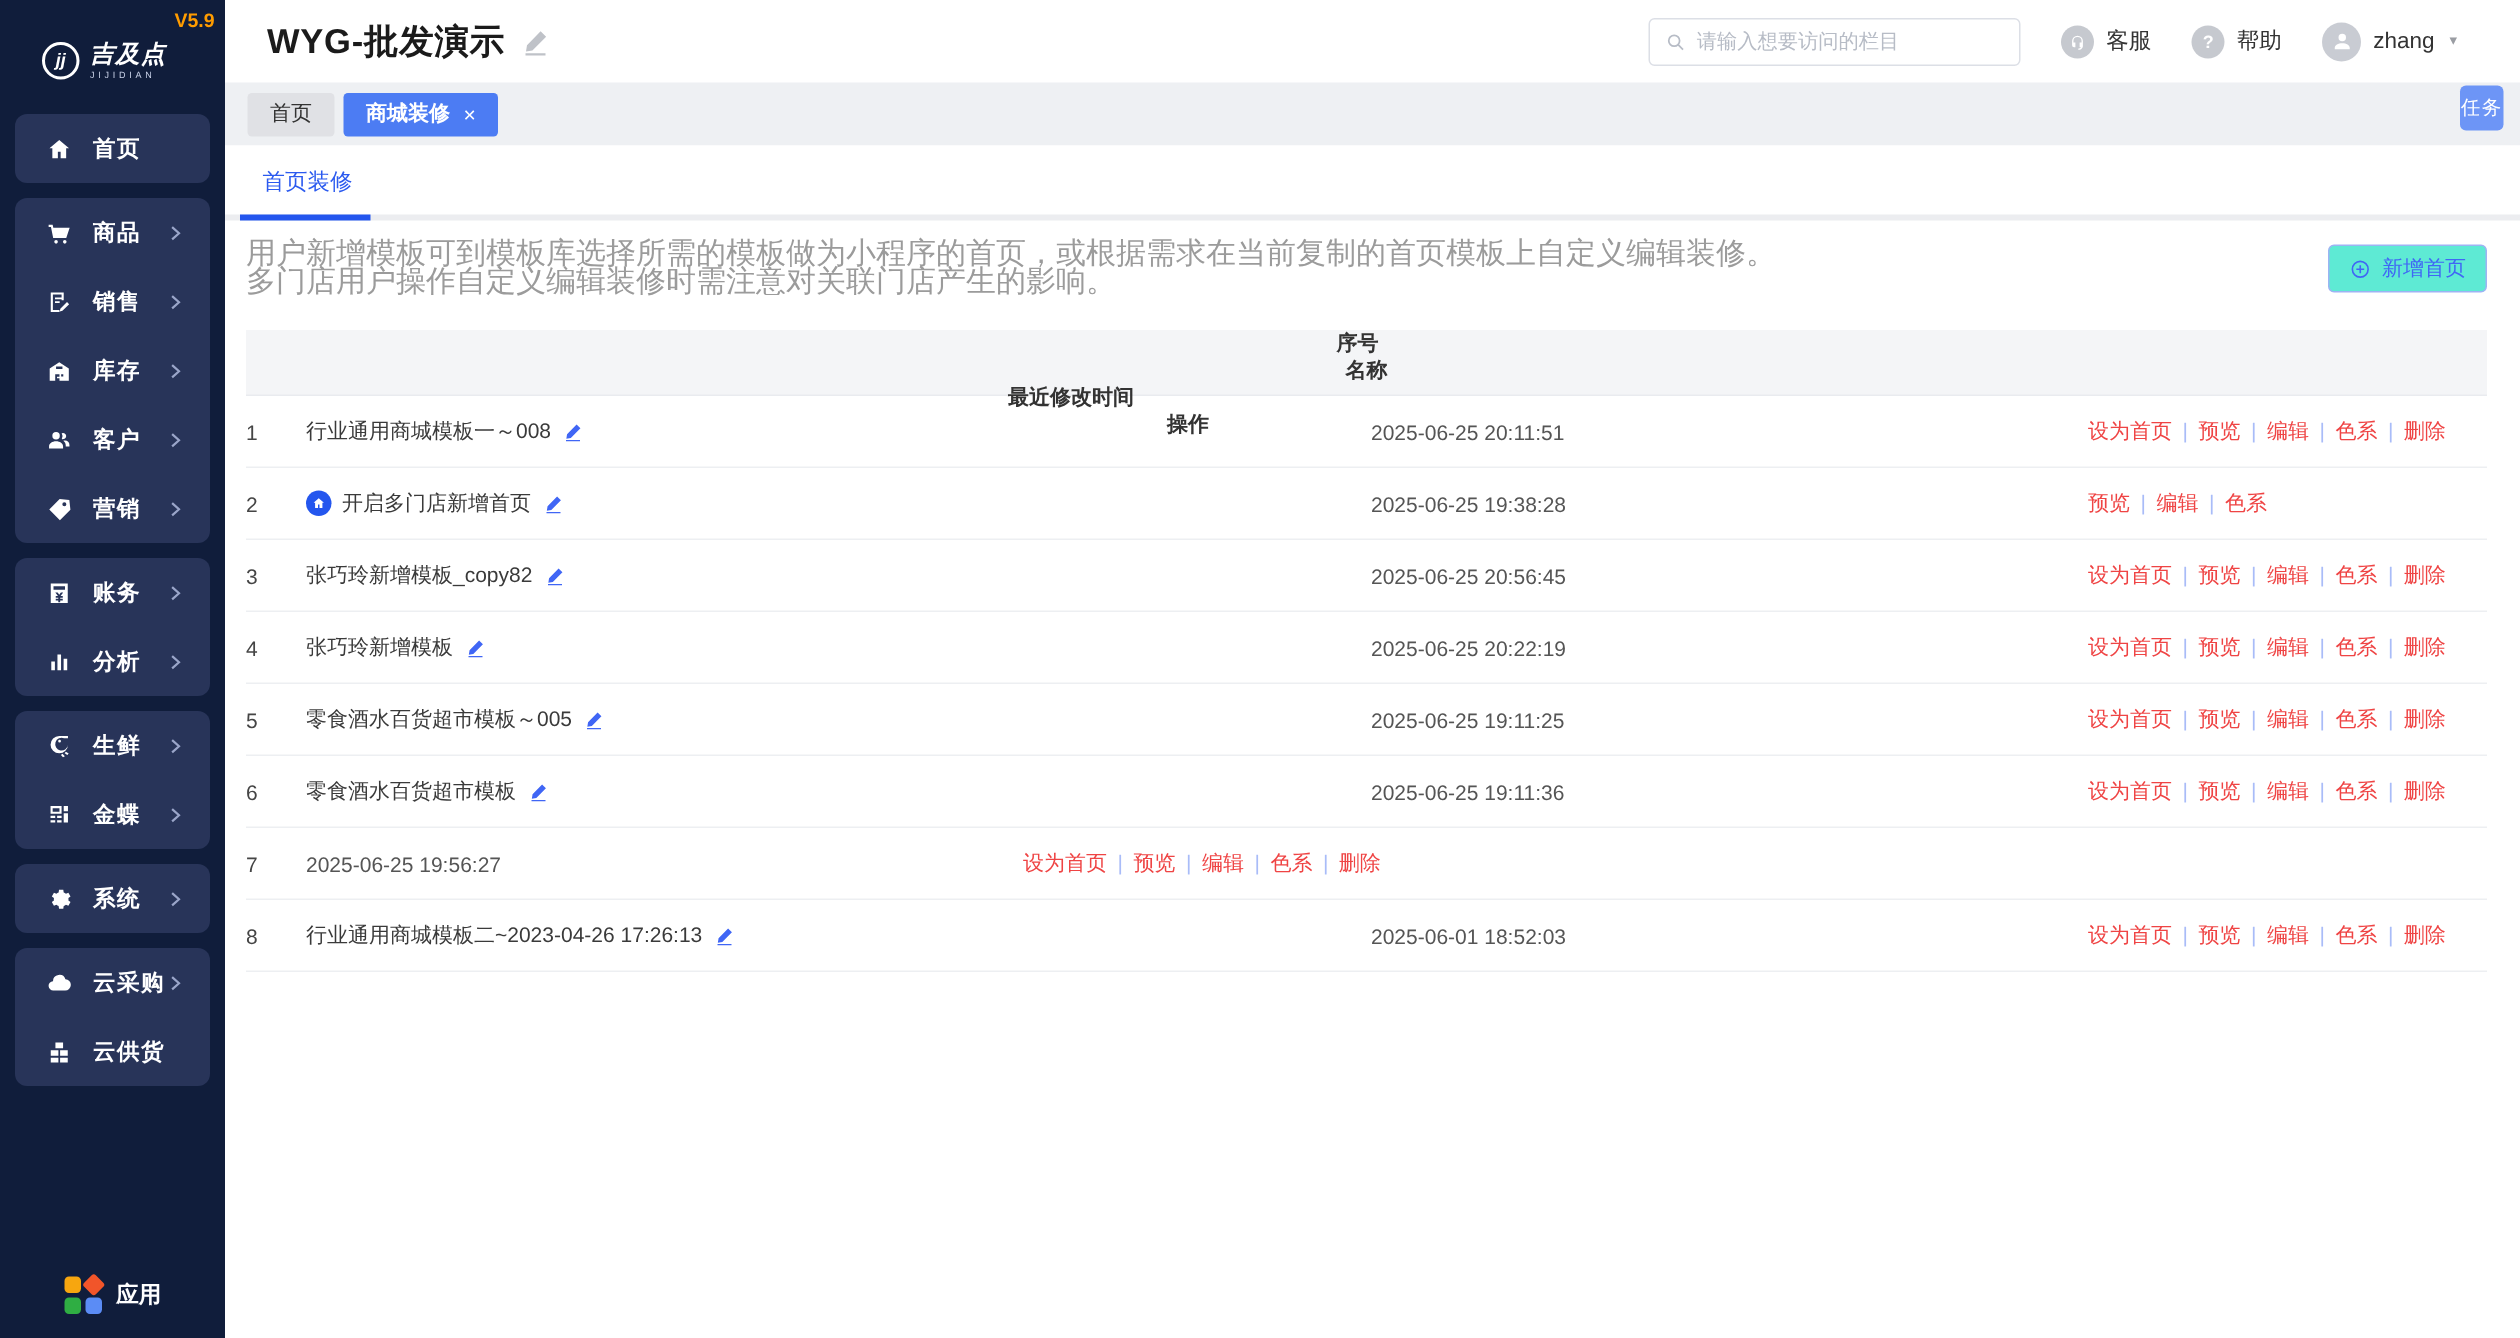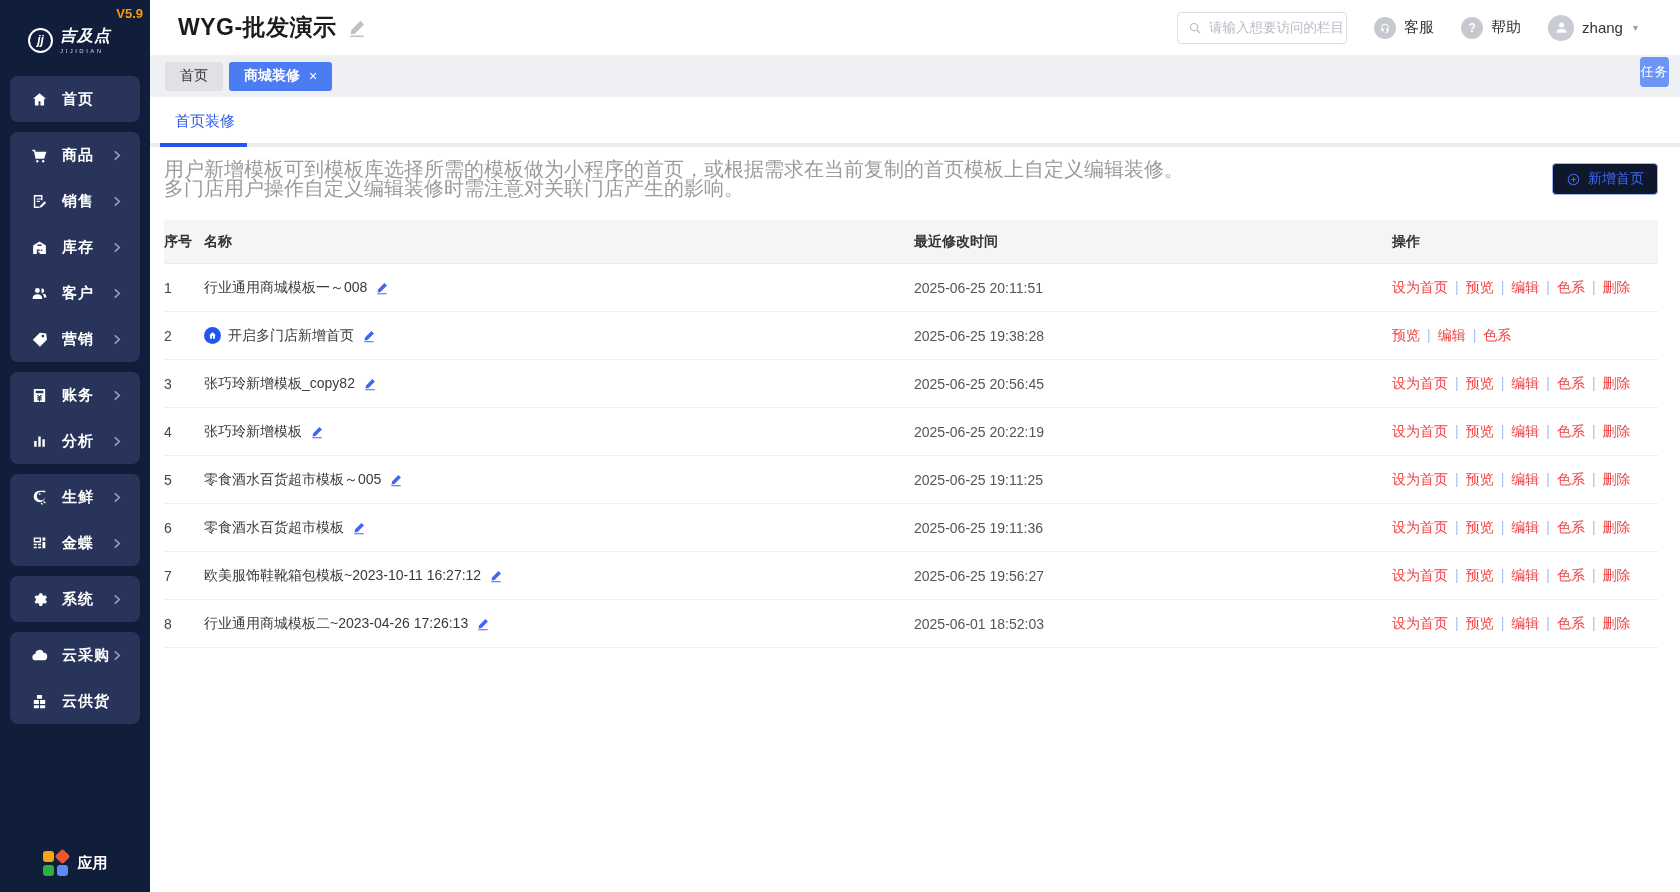--- a/index.html
+++ b/index.html
@@ -33,46 +33,46 @@
   .apps-icon .a3 { left:0; bottom:0; background:#2fae43; }
   .apps-icon .a4 { right:0; bottom:0; background:#5b8cf5; }
   .apps-label { font-size:15px; font-weight:bold; }
 
   
   .main { position:absolute; left:150px; top:0; right:0; bottom:0; }
   .topbar { height:55px; background:#fff; display:flex; align-items:center; padding:0 42px 0 28px; }
   .page-title { font-size:23px; font-weight:bold; color:#1b1b1b; letter-spacing:0.5px; }
   .title-edit { font-size:20px; color:#bfc2c8; margin-left:10px; cursor:pointer; }
   .topbar-right { margin-left:auto; display:flex; align-items:center; gap:27px; }
-  .searchbox { width:170px; height:32px; border:1px solid #dcdfe6; border-radius:4px; display:flex; align-items:center; padding:0 10px; gap:7px; color:#b7bcc6; background:#fff; }
+  .searchbox { width:248px; height:32px; border:1px solid #dcdfe6; border-radius:4px; display:flex; align-items:center; padding:0 10px; gap:7px; color:#b7bcc6; background:#fff;justify-content:center; }
   .searchbox .icn { font-size:14px; }
   .searchbox input { border:0; outline:0; flex:1; font-size:13.5px; color:#333; font-family:inherit; background:transparent; }
   .searchbox input::placeholder { color:#b7bcc6; }
   .tool { display:flex; align-items:center; gap:8px; font-size:15px; color:#333; cursor:pointer; }
   .tool-circle { width:22px; height:22px; border-radius:50%; background:#c6c9cf; color:#fff; display:flex; align-items:center; justify-content:center; font-size:12px; font-weight:bold; flex:none; }
   .avatar { width:26px; height:26px; border-radius:50%; background:#c9ccd3; color:#fff; display:flex; align-items:center; justify-content:center; font-size:15px; flex:none; }
   .chev-down { color:#9a9da3; font-size:10px; margin-left:2px; }
 
   .tabbar { height:42px; background:#eef0f3; display:flex; align-items:center; padding-left:15px; gap:6px; }
   .tab { height:29px; display:flex; align-items:center; padding:0 15px; border-radius:3px; background:#e0e1e5; color:#333; font-size:14px; cursor:pointer; white-space:nowrap; }
   .tab.active { background:#4c7cf3; color:#fff; font-weight:bold; }
   .tab .close { margin-left:9px; font-size:14px; font-weight:normal; }
 
   .content { position:relative; height:795px; background:#fff; }
   .subtab-row { height:46px; display:flex; align-items:flex-end; padding-left:25px; }
   .subtab { color:#2b5aef; font-size:15px; padding-bottom:12px; cursor:pointer; }
   .subtab-track { height:4px; background:#ecedf0; position:relative; }
   .subtab-track .seg { position:absolute; left:10px; top:0; width:87px; height:4px; background:#2456ee; }
   .desc { margin:13px 0 0 14px; font-size:20px; color:#9b9b9b; line-height:19px; }
-  .add-btn { position:absolute; top:66px; right:22px; height:32px; padding:0 13px; border:1px solid #9db4f3; border-radius:4px; background:#0f172a; color:#4066f5; font-size:14px; display:flex; align-items:center; gap:7px; cursor:pointer; }
+  .add-btn { position:absolute; top:66px; right:22px; height:32px; padding:0 13px; border:1px solid #9db4f3; border-radius:4px; background:#5eead4; color:#4066f5; font-size:14px; display:flex; align-items:center; gap:7px; cursor:pointer; }
   .add-btn .icn { font-size:15px; }
 
   .table { margin:22px 22px 0 14px; }
   .trow { display:flex; align-items:center; height:48px; border-bottom:1px solid #edeff2; font-size:14px; color:#454545; }
-  .thead { height:44px; background:#f4f5f7; font-weight:bold; color:#333; border-bottom:1px solid #e9ebef; }
+  .thead { height:44px; background:#f4f5f7; font-weight:bold; color:#333; border-bottom:1px solid #e9ebef;flex-direction:column; }
   .c-idx { width:40px; flex:none; }
   .c-name { flex:1; display:flex; align-items:center; min-width:0; }
   .c-time { width:478px; flex:none; color:#555; }
   .thead .c-time { color:#333; }
   .c-act { width:266px; flex:none; white-space:nowrap; }
   .name-text { color:#3a3a3a; }
   .name-edit { font-size:14px; color:#4066f5; margin-left:8px; cursor:pointer; }
   .home-badge { width:17px; height:17px; border-radius:50%; background:#2456ee; color:#fff; display:flex; align-items:center; justify-content:center; margin-right:7px; font-size:9px; flex:none; }
   .act-link { color:#ef4444; cursor:pointer; }
   .act-sep { color:#a9bcf8; margin:0 7px; }
@@ -439,28 +439,20 @@
                 <svg viewBox="0 0 24 24" fill="currentColor">
                   <path d="M16.1 3.4 20.5 7.8 9.5 18.8 4.4 19.6 5.2 14.5zM4 21h16v1.7H4z"></path>
                 </svg>
               </span>
             </div>
             <div class="c-time">2025-06-25 19:11:36</div>
             <div class="c-act"><span class="act-link">设为首页</span><span class="act-sep">|</span><span class="act-link">预览</span><span class="act-sep">|</span><span class="act-link">编辑</span><span class="act-sep">|</span><span class="act-link">色系</span><span class="act-sep">|</span><span class="act-link">删除</span></div>
           </div>
           <div class="trow">
             <div class="c-idx">7</div>
-            <div class="c-name">
-              <span class="name-text">欧美服饰鞋靴箱包模板~2023-10-11 16:27:12</span>
-              <span class="name-edit icn">
-                <svg viewBox="0 0 24 24" fill="currentColor">
-                  <path d="M16.1 3.4 20.5 7.8 9.5 18.8 4.4 19.6 5.2 14.5zM4 21h16v1.7H4z"></path>
-                </svg>
-              </span>
-            </div>
             <div class="c-time">2025-06-25 19:56:27</div>
             <div class="c-act"><span class="act-link">设为首页</span><span class="act-sep">|</span><span class="act-link">预览</span><span class="act-sep">|</span><span class="act-link">编辑</span><span class="act-sep">|</span><span class="act-link">色系</span><span class="act-sep">|</span><span class="act-link">删除</span></div>
           </div>
           <div class="trow">
             <div class="c-idx">8</div>
             <div class="c-name">
               <span class="name-text">行业通用商城模板二~2023-04-26 17:26:13</span>
               <span class="name-edit icn">
                 <svg viewBox="0 0 24 24" fill="currentColor">
                   <path d="M16.1 3.4 20.5 7.8 9.5 18.8 4.4 19.6 5.2 14.5zM4 21h16v1.7H4z"></path>

